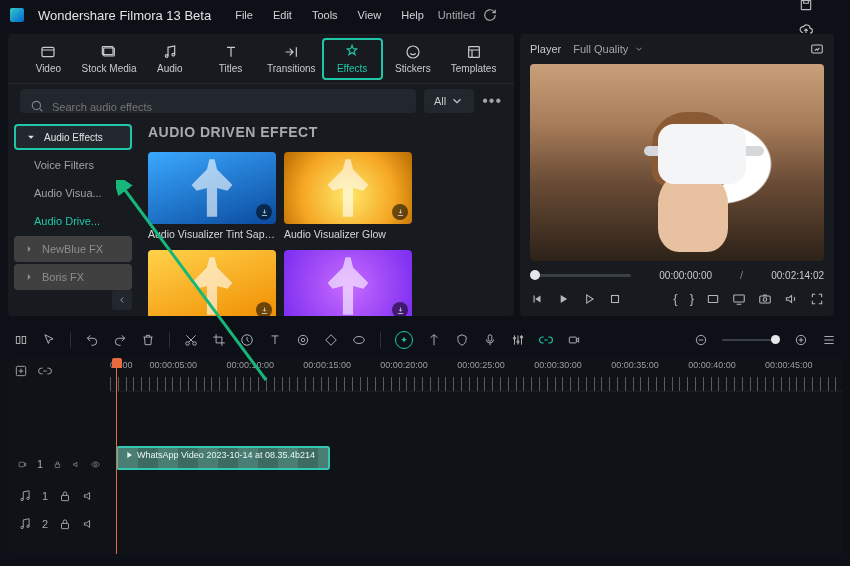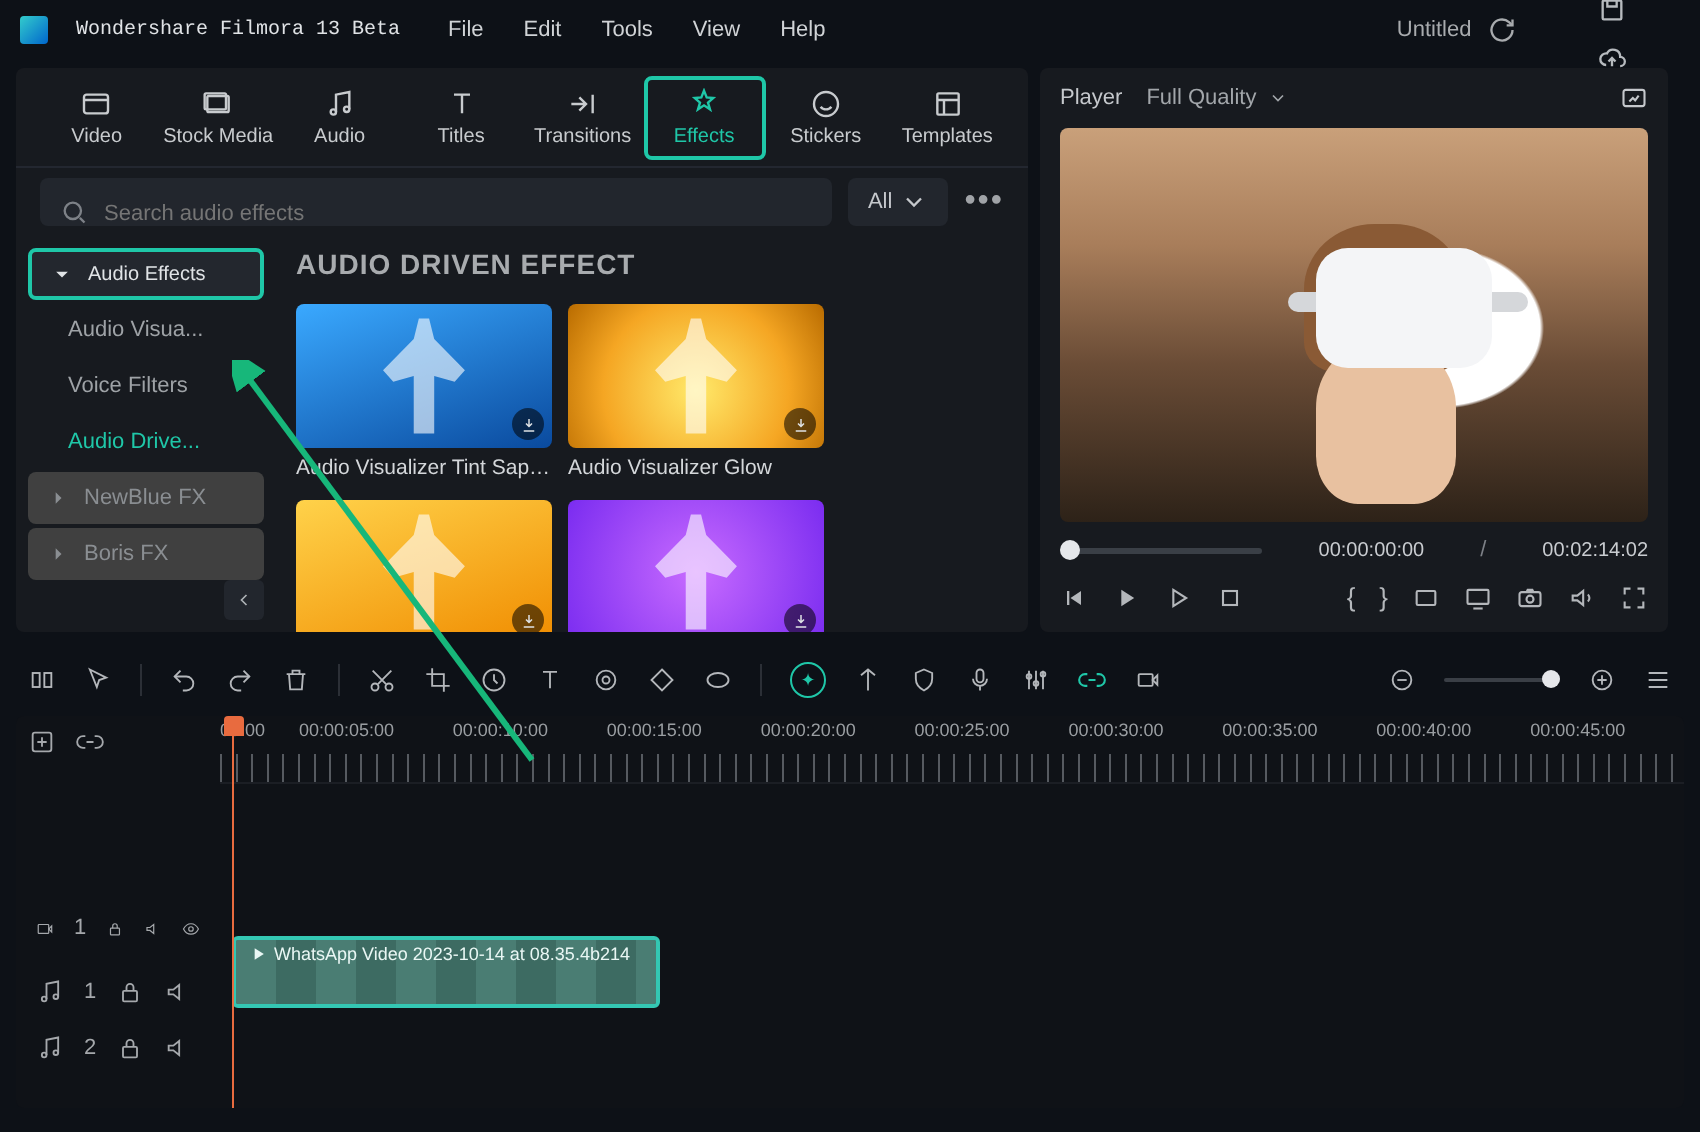--- a/index.html
+++ b/index.html
@@ -2,24 +2,24 @@
 <html><head>
 <meta charset="utf-8">
 <style>
 * { margin: 0; padding: 0; box-sizing: border-box; font-family: -apple-system, "Segoe UI", Arial, sans-serif; }
 body { width: 850px; height: 566px; background: #0d1117; color: #c5c8cc; overflow: hidden; font-size: 11px; position: relative; }
 svg { display: block; }
 
 
 .titlebar { height: 30px; display: flex; align-items: center; padding: 0 10px; gap: 14px; background: #0d1117;}
 .app-logo { width: 14px; height: 14px; background: linear-gradient(135deg,#3cc,#06c); border-radius: 2px; flex-shrink: 0;}
-.app-name { font-size: 10px; color: #e0e3e6; white-space: nowrap; font-family: Liberation Mono, monospace;}
+.app-name { font-size: 13px; color: #e0e3e6; white-space: nowrap;}
 .menus { display: flex; gap: 20px; margin-left: 10px;}
 .menus span { font-size: 11px; color: #d0d3d6; cursor: pointer;}
-.title-center { flex: 1; display: flex; justify-content: flex-end; align-items: center; gap: 8px; color: #a8abae;}
+.title-center { flex: 1; display: flex; justify-content: flex-start; align-items: center; gap: 8px; color: #a8abae;}
 .title-right { display: flex; align-items: center; gap: 10px; flex-direction: column;}
 .feedback-btn { background: #2e333a; padding: 3px 10px; border-radius: 3px; font-size: 11px;}
 .title-icon { width: 14px; height: 14px; color:#b7bbbf; }
 
 
 .upper { height: 290px; display: flex; padding: 4px 8px; gap: 6px;}
 .left-pane { width: 506px; background: #171a1f; border-radius: 4px; display: flex; flex-direction: column; overflow: hidden;}
 .tab-row { height: 50px; display: flex; align-items: center; gap: 0; padding: 0 10px; border-bottom: 1px solid #232730;}
 .tab { width: 62px; display: flex; flex-direction: column; align-items: center; gap: 3px; color:#c8cbce; cursor: pointer; padding: 4px 0; border-radius:4px;}
 .tab svg { width: 16px; height: 16px;}
@@ -91,21 +91,21 @@
 .track-head.small{height:28px;}
 .tracks-right{ flex:1; position:relative; overflow:hidden;}
 .ruler{ height:34px; position:relative; border-bottom:1px solid #1b1e24;}
 .ruler .labels{position:absolute; top:2px; left:0; right:0; display:flex; font-size:9px; color:#9a9ea2;}
 .ruler .labels span{ width:78px; }
 .ruler .ticks{ position:absolute; bottom:0; left:0; right:0; height:14px;
   background: repeating-linear-gradient(90deg,#565a60 0 1px,transparent 1px 7.8px),
               repeating-linear-gradient(90deg,#8a8e94 0 1px,transparent 1px 78px);}
 .playhead{ position:absolute; top:0; bottom:0; left:6px; width:0; border-left:1px solid #e86b3f; z-index:5;}
 .playhead::before{content:""; position:absolute; top:0; left:-5px; width:10px;height:10px;background:#e86b3f;border-radius:2px 2px 0 0;}
-.clip{ position:absolute; top:88px; left:6px; width:214px; height:36px; border:2px solid #34c7b3; border-radius:3px; background:#2f6f65; overflow:hidden; display:flex;margin-top:22px;}
+.clip{ position:absolute; top:88px; left:6px; width:214px; height:24px; border:2px solid #34c7b3; border-radius:3px; background:#2f6f65; overflow:hidden; display:flex;}
 .clip .strip{ flex:1; position:relative; background:
   repeating-linear-gradient(90deg, #4a7d73 0 20px, #3d6b62 20px 40px);}
 .clip .lab{ position:absolute; top:2px; left:6px; font-size:9px; color:#e9f7f4; white-space:nowrap; display:flex; align-items:center; gap:3px;}
 .play-cursor-line{position:absolute; top:34px; bottom:0; left:6px; border-left:1px solid #e86b3f;}
 
 
 .arrow{ position:absolute; top:180px; left:116px; width:180px; height:210px; pointer-events:none; z-index:20;}
 
 .icn{width:14px;height:14px;display:inline-flex;align-items:center;justify-content:center;}
 </style>
@@ -253,22 +253,22 @@
     <div class="panel-body">
       <div class="sidebar">
         <div class="side-expander">
           <span class="icn">
               <svg viewBox="0 0 24 24" fill="currentColor">
                 <path d="m7 10 5 5 5-5z"></path>
               </svg>
             </span>
           <span>Audio Effects</span>
         </div>
+        <div class="side-item">Voice Filters</div>
         <div class="side-item">Audio Visua...</div>
-        <div class="side-item">Voice Filters</div>
         <div class="side-item active">Audio Drive...</div>
         <div class="side-group">
             <span class="icn">
               <svg viewBox="0 0 24 24" fill="currentColor">
                 <path d="m10 7 5 5-5 5z"></path>
               </svg>
             </span>
             <span>NewBlue FX</span>
           </div>
         <div class="side-group">

